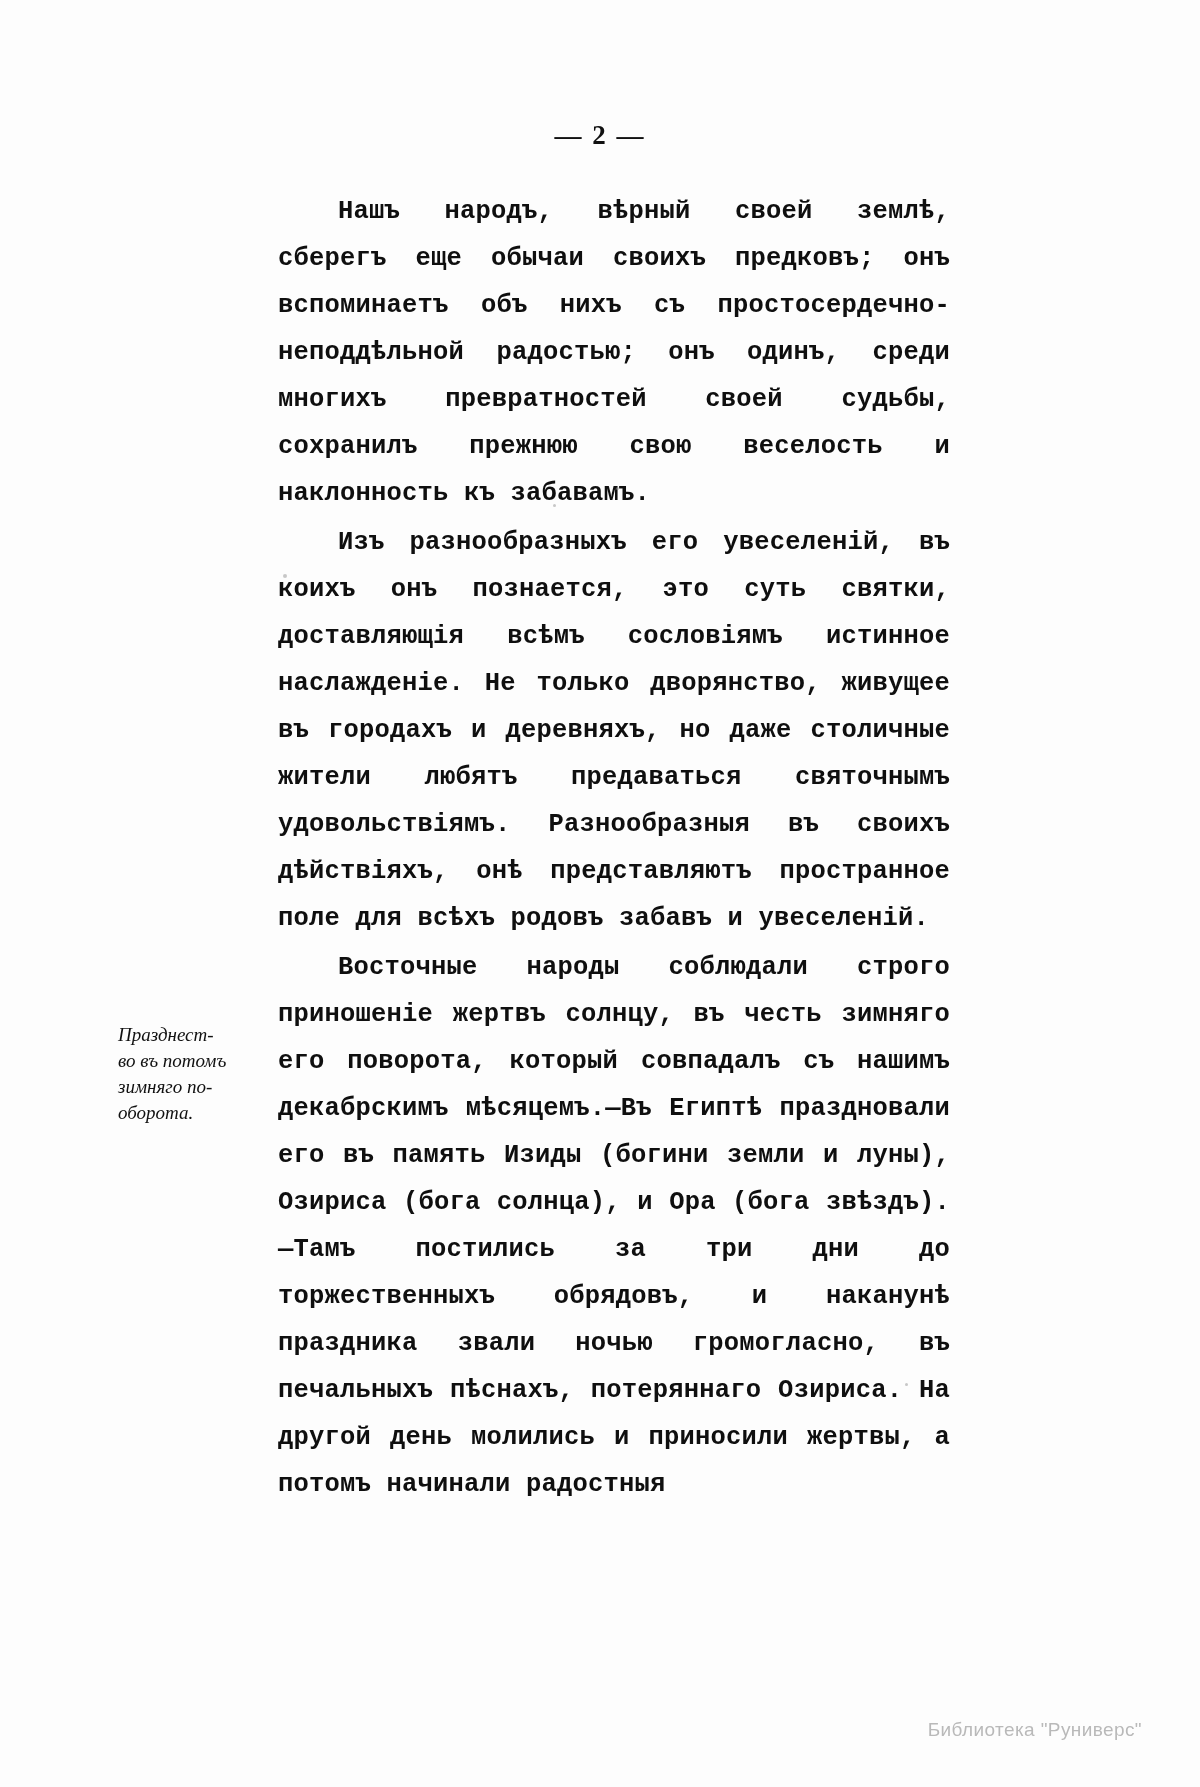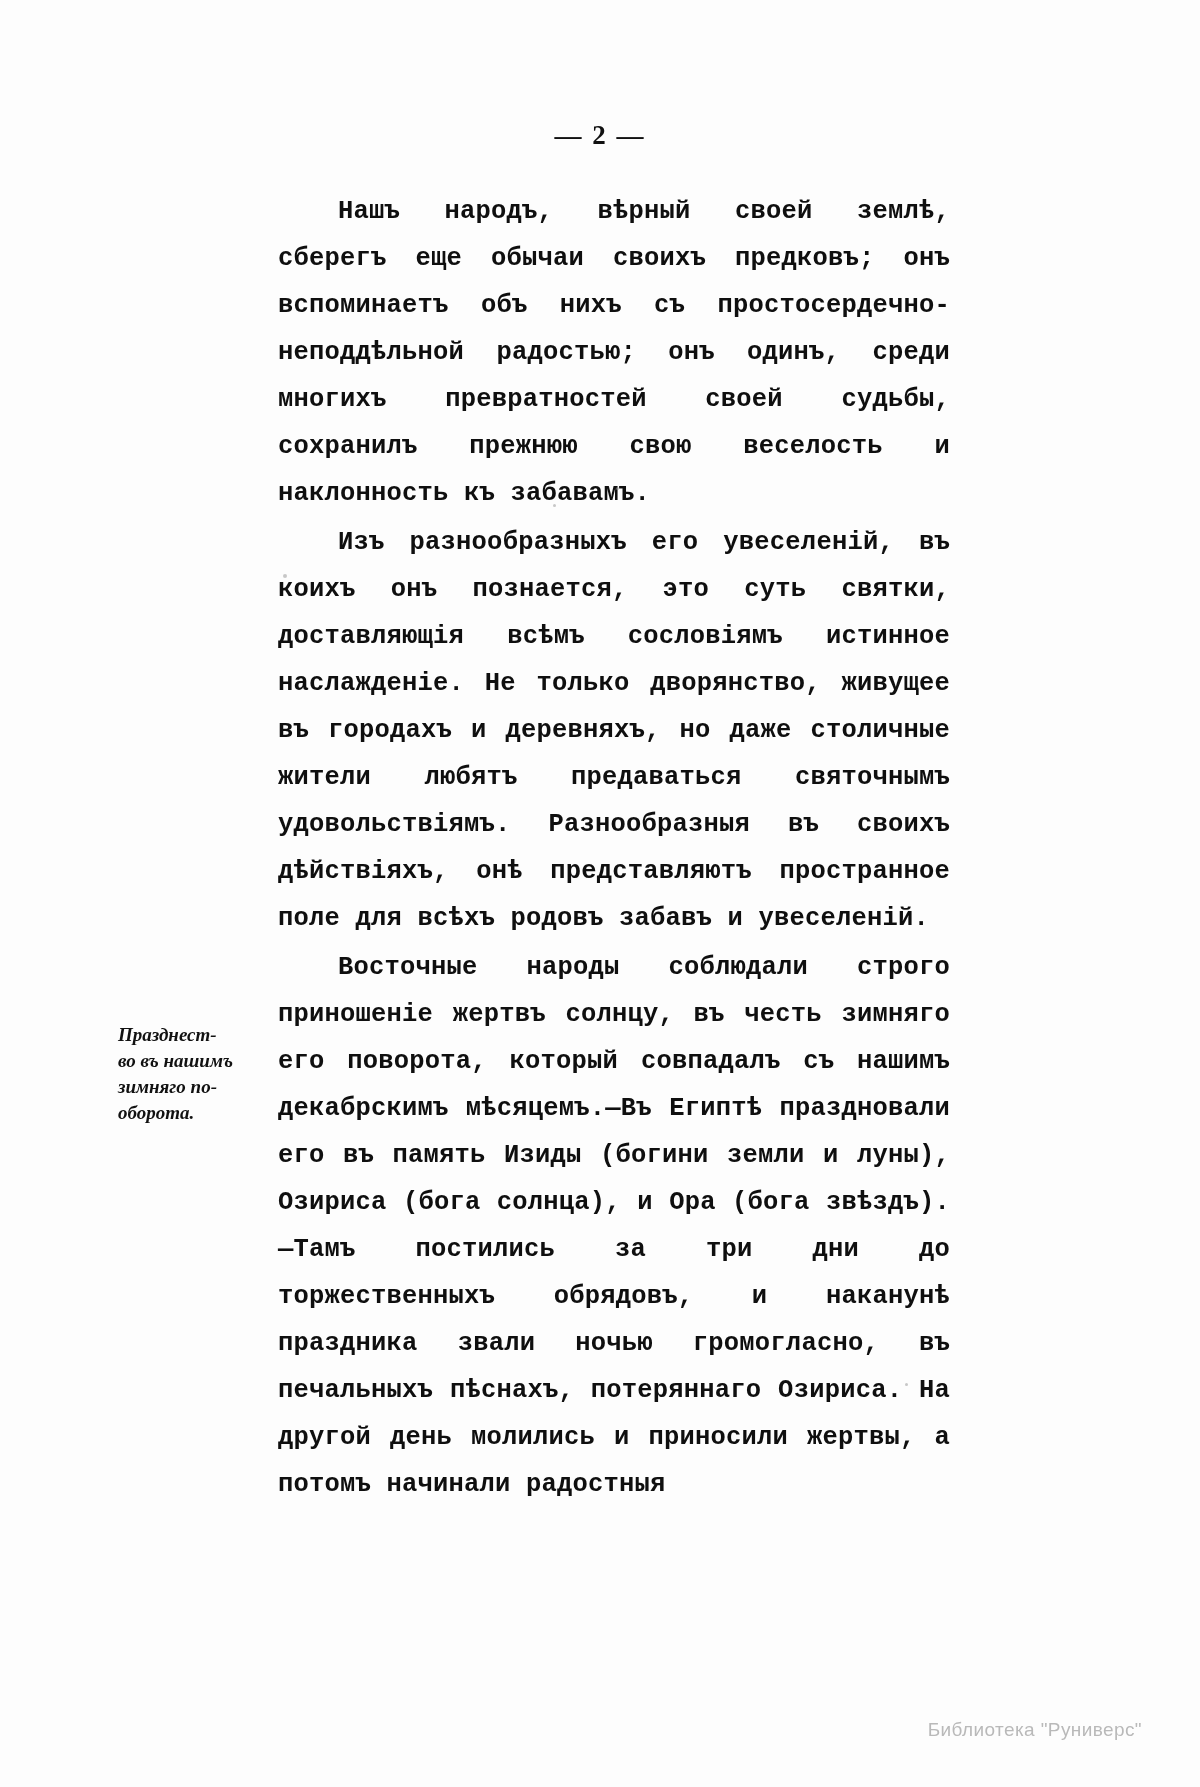--- a/index.html
+++ b/index.html
@@ -50,21 +50,21 @@
     color: #0f0f0f;
     -webkit-font-smoothing: none;
   }
   .marginal-note {
     position: absolute;
     left: 118px;
     top: 1022px;
     width: 150px;
     font-family: "Liberation Serif", serif;
     font-style: italic;
-    font-weight: bold;
+    font-weight: normal;
     font-size: 19px;
     line-height: 26px;
     color: #111;
     text-align: left;
   }
   .watermark {
     position: absolute;
     right: 58px;
     bottom: 46px;
     font-family: "Liberation Sans", sans-serif;
@@ -87,21 +87,21 @@
   <div class="page-number">— 2 —</div>
 
   <div class="text-column">
     <p class="body-par">Нашъ народъ, вѣрный своей землѣ, сберегъ еще обычаи своихъ предковъ; онъ вспоминаетъ объ нихъ съ простосердечно-неподдѣльной радостью; онъ одинъ, среди многихъ превратностей своей судьбы, сохранилъ прежнюю свою веселость и наклонность къ забавамъ.</p>
     <p class="body-par">Изъ разнообразныхъ его увеселеній, въ коихъ онъ познается, это суть святки, доставляющія всѣмъ сословіямъ истинное наслажденіе. Не только дворянство, живущее въ городахъ и деревняхъ, но даже столичные жители любятъ предаваться святочнымъ удовольствіямъ. Разнообразныя въ своихъ дѣйствіяхъ, онѣ представляютъ пространное поле для всѣхъ родовъ забавъ и увеселеній.</p>
     <p class="body-par">Восточные народы соблюдали строго приношеніе жертвъ солнцу, въ честь зимняго его поворота, который совпадалъ съ нашимъ декабрскимъ мѣсяцемъ.—Въ Египтѣ праздновали его въ память Изиды (богини земли и луны), Озириса (бога солнца), и Ора (бога звѣздъ).—Тамъ постились за три дни до торжественныхъ обрядовъ, и наканунѣ праздника звали ночью громогласно, въ печальныхъ пѣснахъ, потеряннаго Озириса. На другой день молились и приносили жертвы, а потомъ начинали радостныя</p>
   </div>
 
   <div class="marginal-note">
     <div>Празднест-</div>
-    <div>во въ нашимъ</div>
+    <div>во въ потомъ</div>
     <div>зимняго по-</div>
     <div>оборота.</div>
   </div>
 
   <div class="watermark">Библиотека "Руниверс"</div>
 
   <div class="speck" style="left:283px;top:574px;width:4px;height:4px;"></div>
   <div class="speck" style="left:553px;top:504px;width:3px;height:3px;"></div>
   <div class="speck" style="left:616px;top:487px;width:3px;height:3px;"></div>
   <div class="speck" style="left:905px;top:1383px;width:3px;height:3px;"></div>

